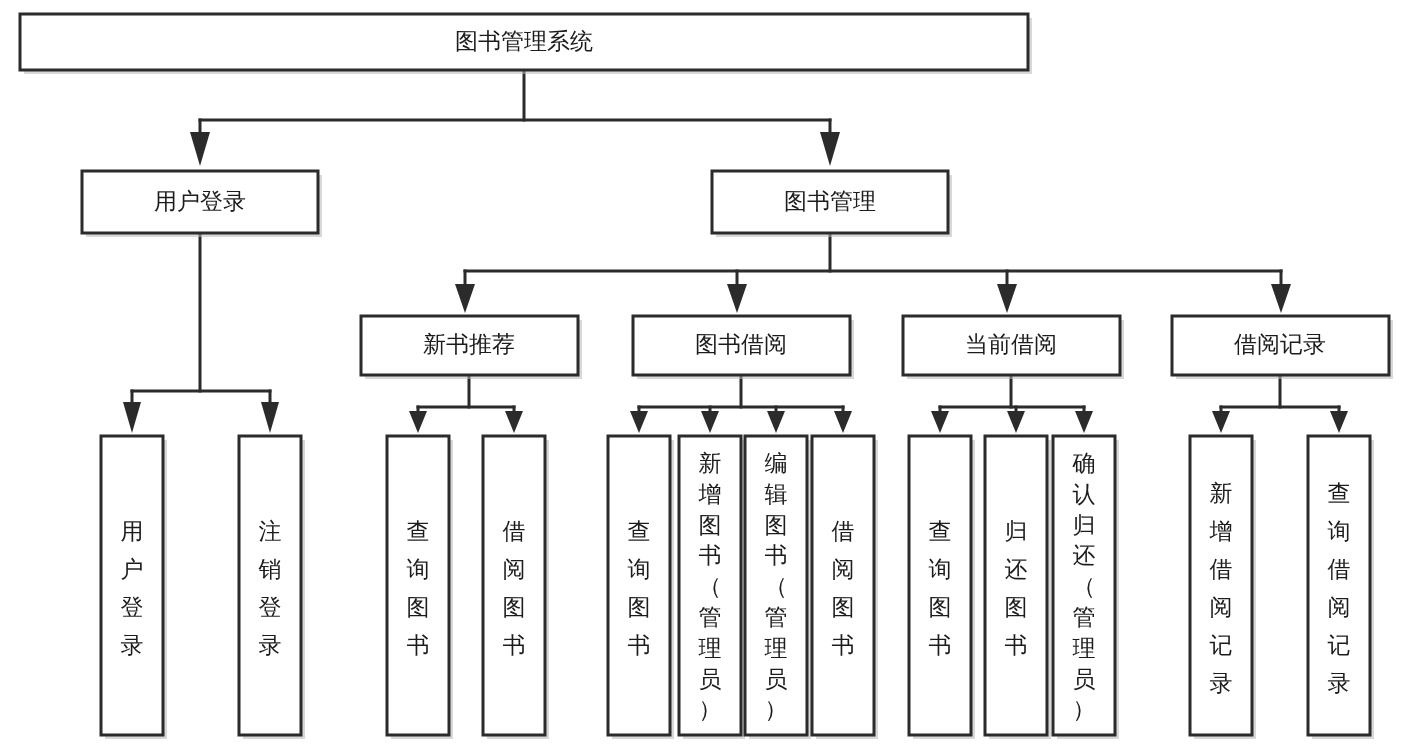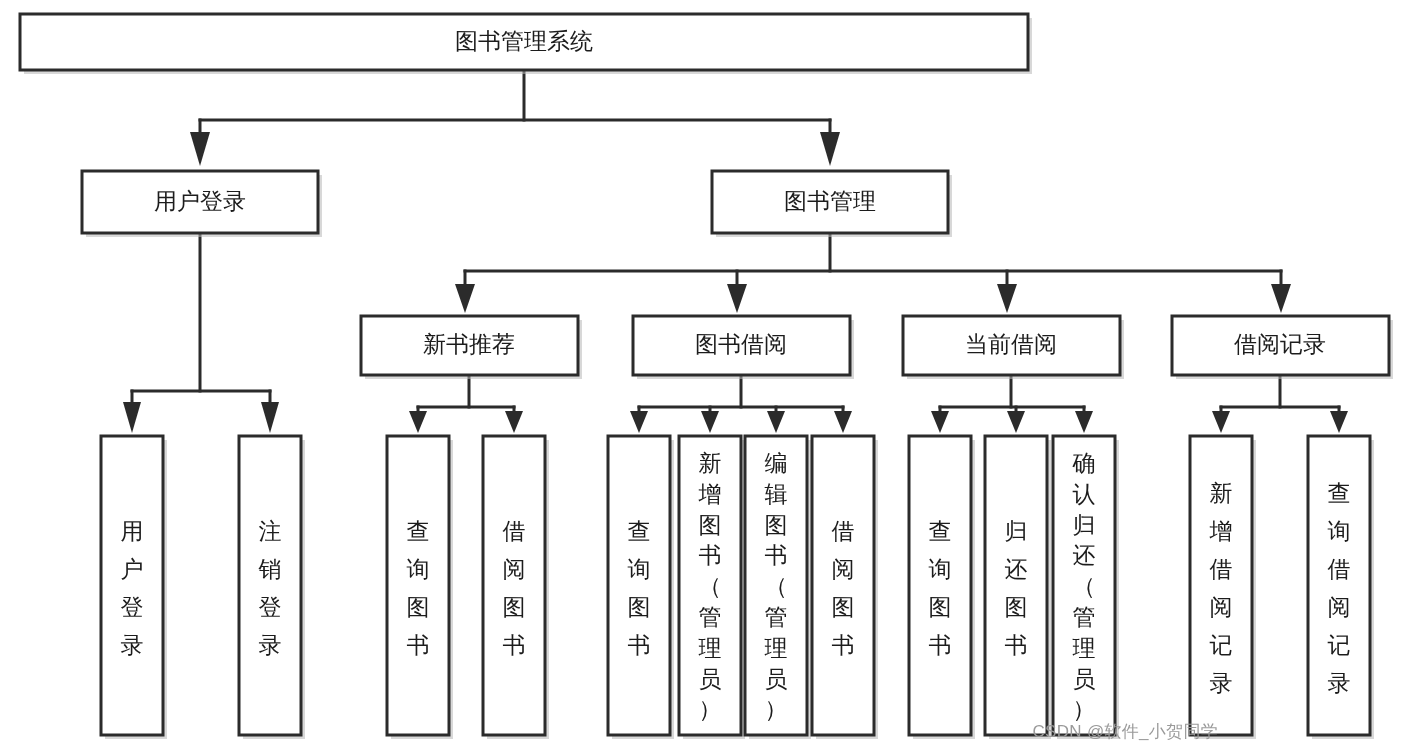--- a/index.html
+++ b/index.html
@@ -246,14 +246,13 @@
         <text class="node-label-v" x="1221" y="501.1"><tspan x="1221" dy="0">新</tspan><tspan x="1221" dy="38.0">增</tspan><tspan x="1221" dy="38.0">借</tspan><tspan x="1221" dy="38.0">阅</tspan><tspan x="1221" dy="38.0">记</tspan><tspan x="1221" dy="38.0">录</tspan></text>
       </g>
       <g>
         <rect class="node-rect-shadow" x="1312" y="440" width="62" height="299"></rect>
         <rect class="node-rect" x="1308" y="436" width="62" height="299"></rect>
         <text class="node-label-v" x="1339" y="501.1"><tspan x="1339" dy="0">查</tspan><tspan x="1339" dy="38.0">询</tspan><tspan x="1339" dy="38.0">借</tspan><tspan x="1339" dy="38.0">阅</tspan><tspan x="1339" dy="38.0">记</tspan><tspan x="1339" dy="38.0">录</tspan></text>
       </g>
     </g>
   </svg>
 
-  <div class="watermark">CSDN @软件_小贺同学</div>
 </div>
 
 </body></html>

